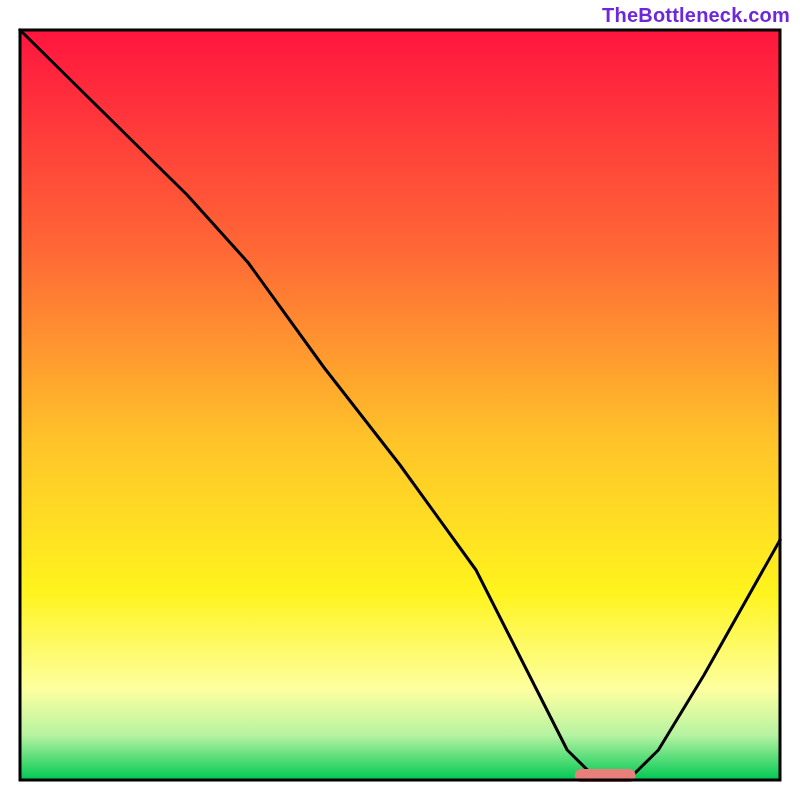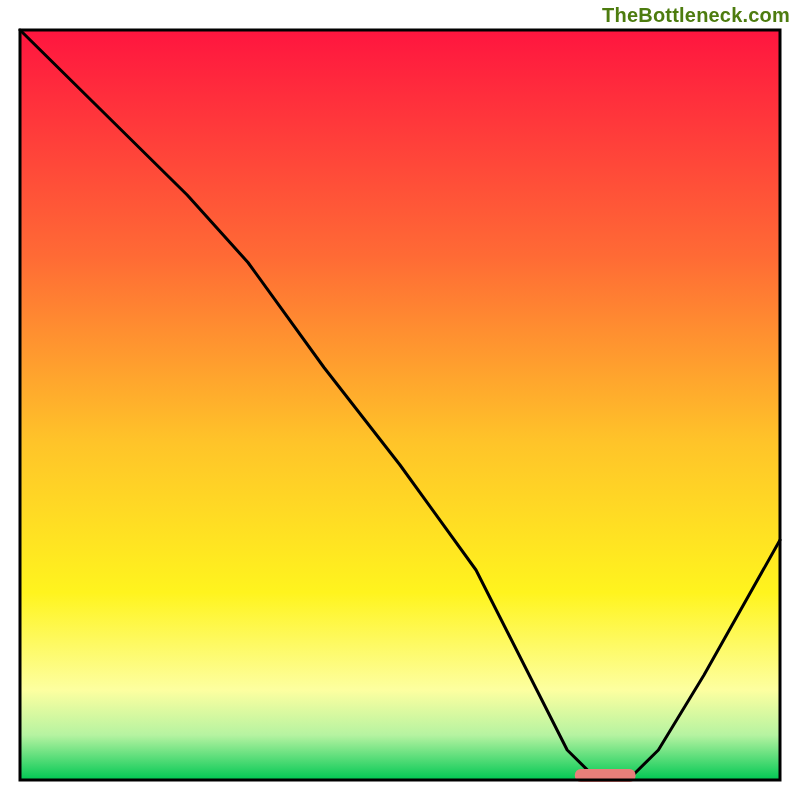--- a/index.html
+++ b/index.html
@@ -9,21 +9,21 @@
     height: 800px;
     background: #ffffff;
     font-family: Arial, Helvetica, sans-serif;
   }
   .watermark {
     position: absolute;
     top: 4px;
     right: 10px;
     font-size: 20px;
     font-weight: 600;
-    color: #4d7c0f;
+    color: #6d28d9;
     letter-spacing: 0.2px;
   }
   svg {
     display: block;
   }
 </style>
 </head>
 <body>
 
 <div class="watermark">TheBottleneck.com</div>

